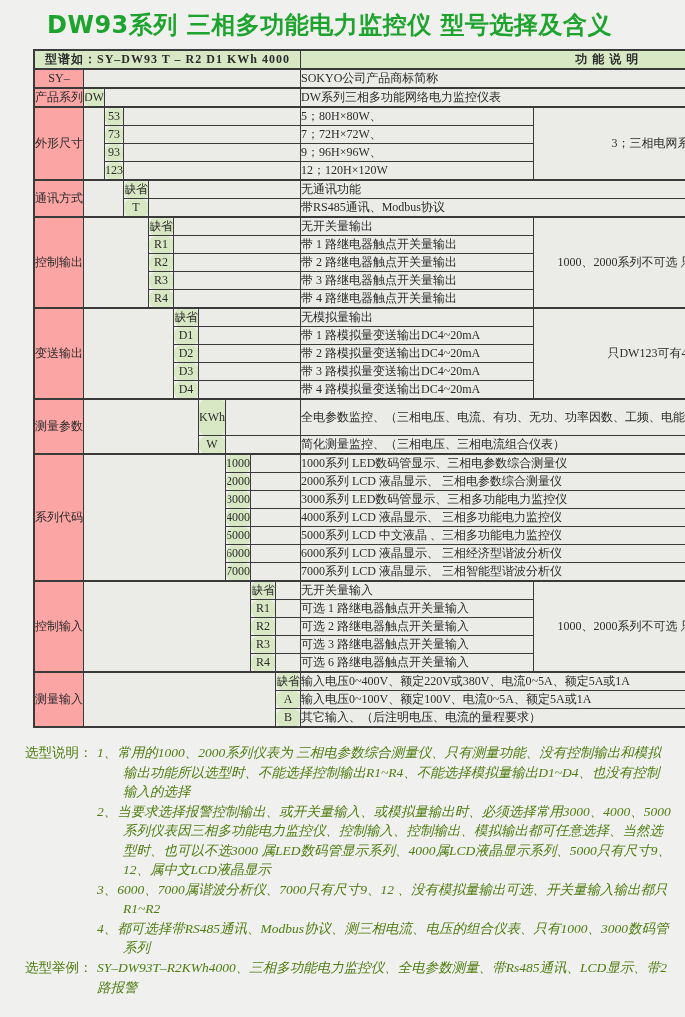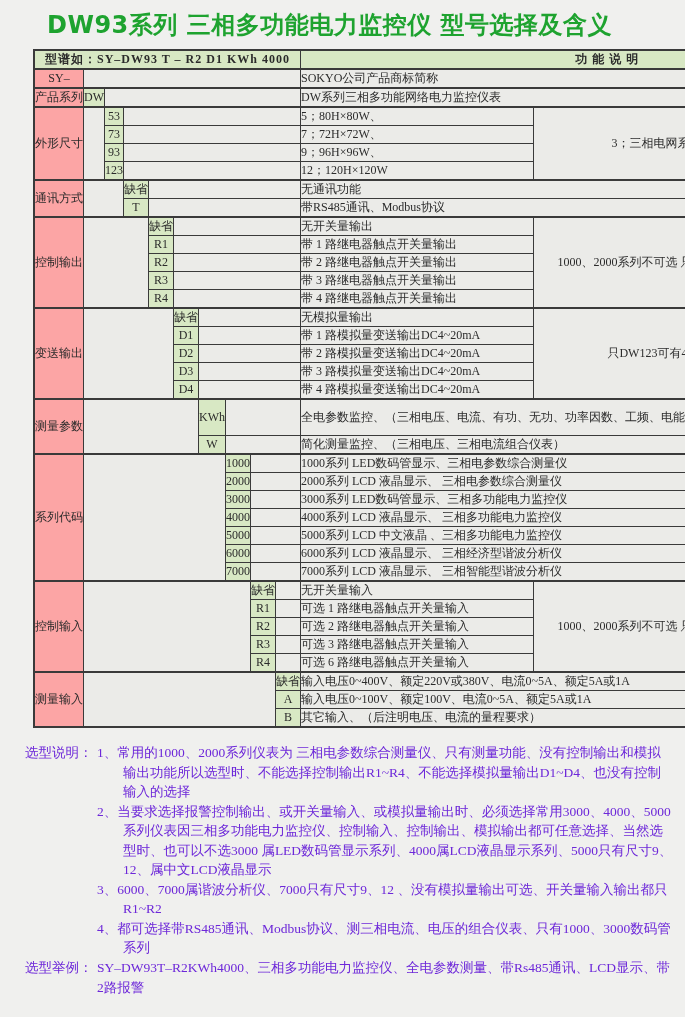--- a/index.html
+++ b/index.html
@@ -29,39 +29,39 @@
     height:17px;
     padding:0;
     font-size:12px;
     line-height:1.2;
     overflow:hidden;
     white-space:nowrap;
   }
   tr.s > td{border-top:2px solid #3a3a3a;}
   td.h{background:#d8e8c4;text-align:center;font-size:12.5px;letter-spacing:1px;font-weight:bold;}
   td.l{background:#fca5a5;text-align:center;font-size:11.5px;}
-  td.c{background:#d8e8c4;text-align:center;font-size:11px;}
+  td.c{background:#d8e8c4;text-align:center;font-size:11px;border-radius:8px;}
   td.e{background:#ebebe8;}
   td.d{background:#ebebe8;text-align:left;padding:0 4px 0 7px;font-size:12.5px;}
   td.w{white-space:normal;line-height:1.35;}
   td.n{
     background:#ebebe8;text-align:center;
     white-space:pre-line;font-size:12.5px;line-height:1.65;
     padding:0 2px;
   }
   tr.tall > td{height:35px;}
   .bottom{
     margin:15px 0 0 25px;
     width:648px;
     font-size:13.5px;
-    color:#6d28d9;
+    color:#4d7c0f;
   }
   .brow{display:flex;align-items:flex-start;}
   .blab{flex:0 0 72px;white-space:nowrap;line-height:19.5px;}
-  .bitems{flex:1;}
+  .bitems{flex:1;font-style:italic;}
   .bitem{margin:0;padding-left:26px;text-indent:-26px;line-height:19.5px;}
   .ex{padding-left:0;text-indent:0;line-height:20px;}
 </style>
 </head>
 <body>
 
 <div class="page-title">DW93系列 三相多功能电力监控仪 型号选择及含义</div>
 
 <table class="model">
   <colgroup>

